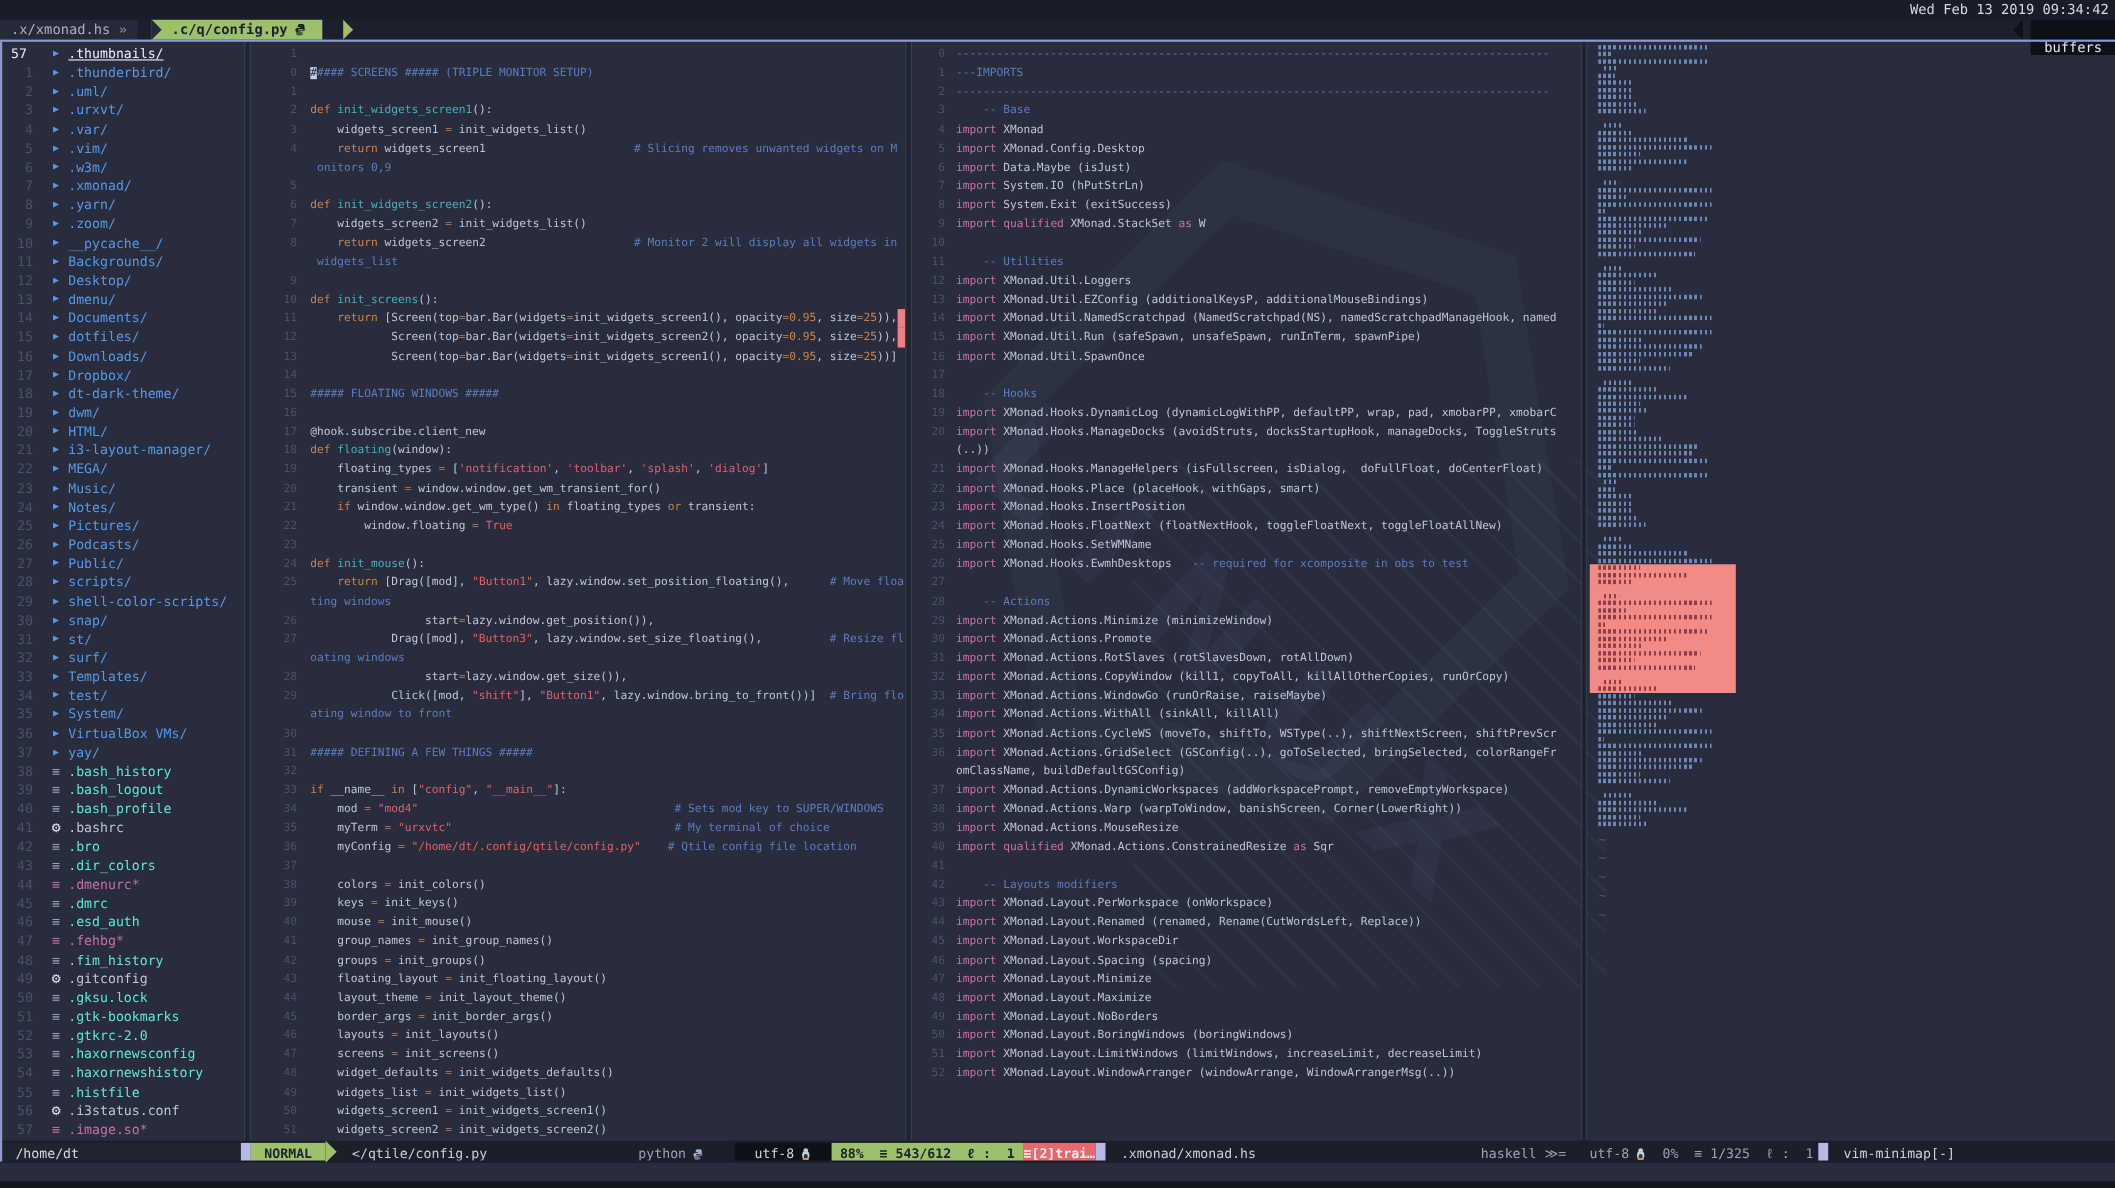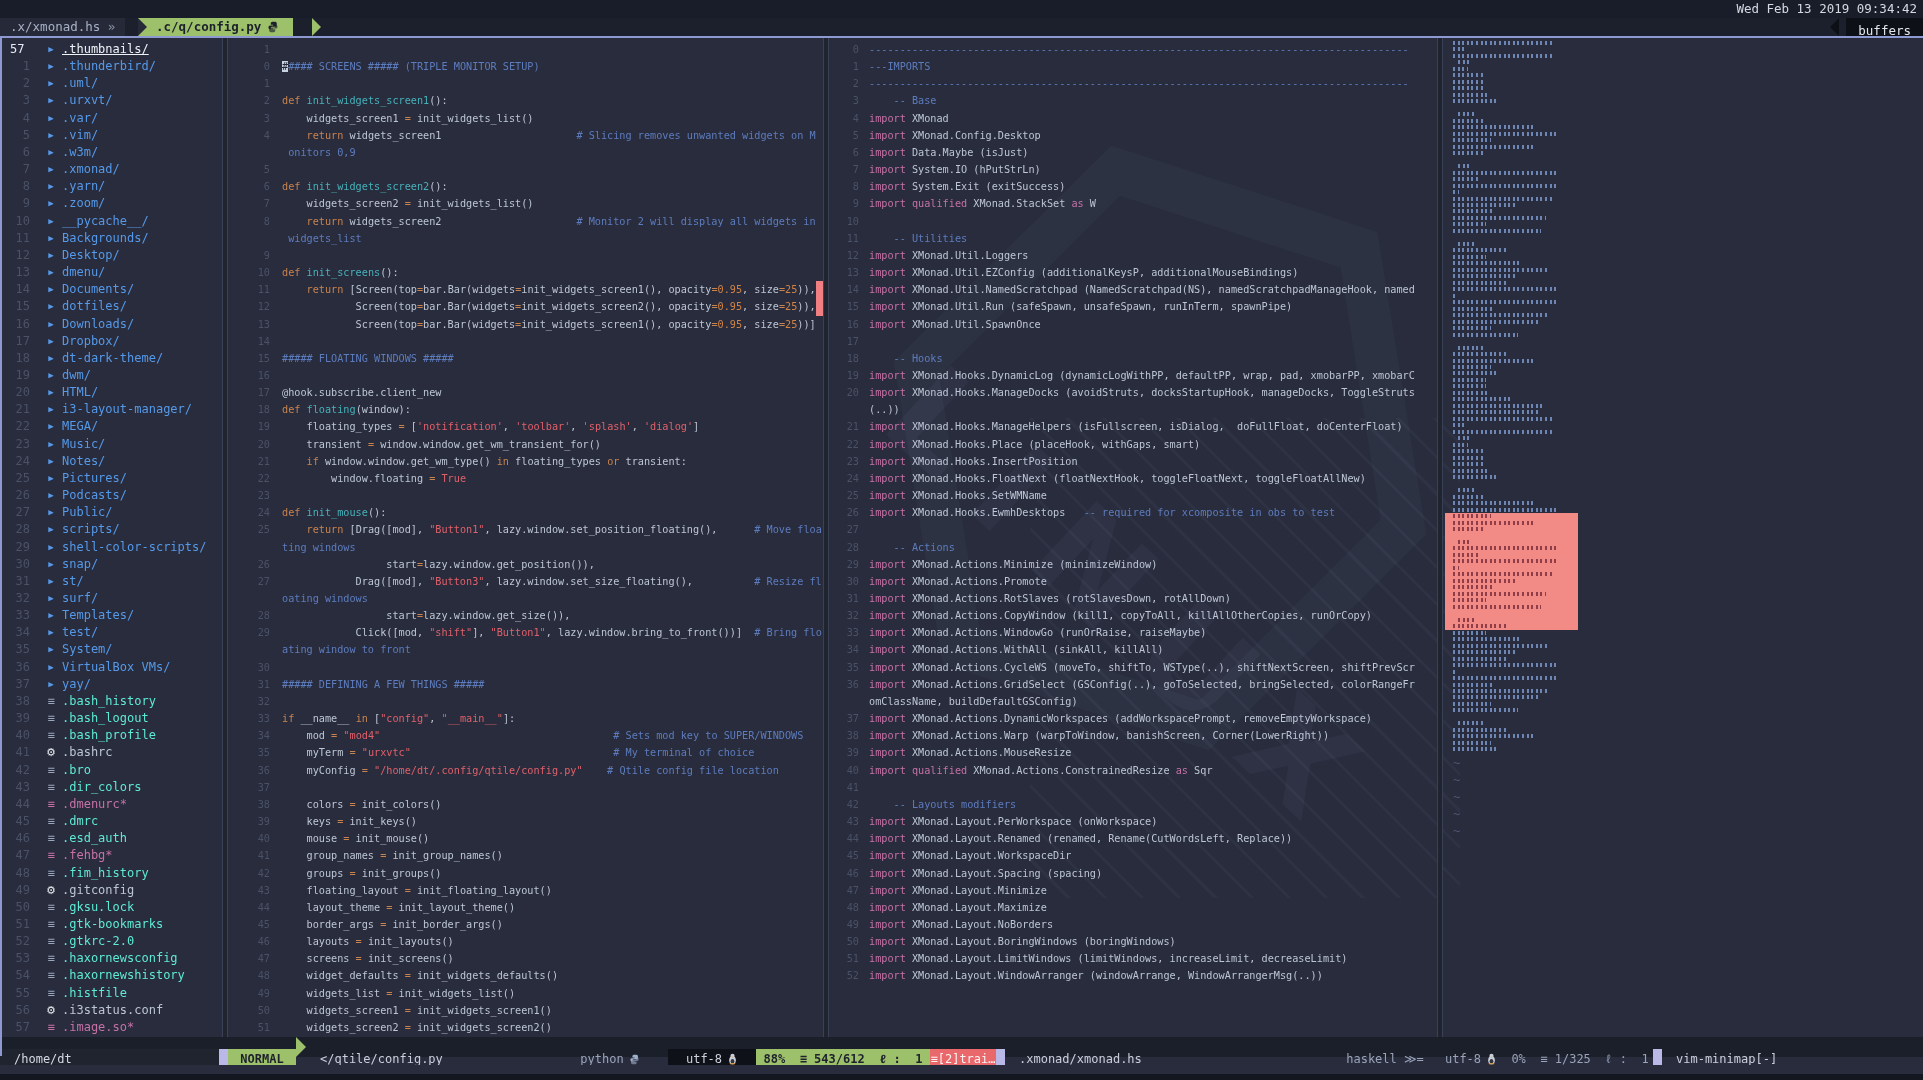--- a/index.html
+++ b/index.html
@@ -27,21 +27,21 @@
     font-size:12.5px;line-height:18px;z-index:5}
   #tab1{position:absolute;left:0;top:0;height:18px;padding:0 10px;background:#262a38;color:#a8b1c6;white-space:pre}
   #tab1 .glyph{color:#8b93a8}
   .tri{position:absolute;top:0;width:0;height:0;border-top:9px solid transparent;border-bottom:9px solid transparent}
   #tri1{left:138px;border-left:9px solid #262a38;z-index:2}
   #tab2{position:absolute;left:138px;top:0;height:18px;padding:0 14px 0 18px;background:var(--green);
     color:#1d212c;font-weight:bold;white-space:pre}
   #tab2 svg{vertical-align:-2px;margin-left:6px}
   #tri2{left:312px;border-left:9px solid var(--green)}
   #buftri{right:84px;border-top:9px solid transparent;border-bottom:9px solid transparent;border-right:9px solid #0d1017;position:absolute;width:0;height:0;top:0}
-  #bufpill{position:absolute;right:0;top:0;height:18px;padding:4px 12px;background:#0d1017;color:#e2e6ee;line-height:18px}
+  #bufpill{position:absolute;right:0;top:0;height:18px;padding:16px 12px;background:#0d1017;color:#e2e6ee;line-height:18px}
   #accent-top{position:absolute;left:0;top:36px;width:1923px;height:2px;background:var(--accent);z-index:6}
   #accent-left{position:absolute;left:0;top:38px;width:2px;height:1018px;background:var(--accent);z-index:6}
   
   #main{position:absolute;left:0;top:38px;width:1923px;height:999px;overflow:hidden}
   .wm{position:absolute;z-index:0;pointer-events:none}
   #wm-hex{left:880px;top:120px;width:560px;height:580px;transform:rotate(18deg)}
   #wm-hex:before{content:"";position:absolute;inset:0;background:rgba(170,185,215,.045);
     clip-path:polygon(25% 3%,75% 3%,100% 50%,75% 97%,25% 97%,0 50%)}
   #wm-hex:after{content:"";position:absolute;inset:48px;background:var(--bg);
     clip-path:polygon(25% 3%,75% 3%,100% 50%,75% 97%,25% 97%,0 50%)}
@@ -79,21 +79,21 @@
   .trow.exec .tlabel,.trow.exec .ticon{color:var(--pink)}
   .trow.cur .tlabel{color:#eef2f8;text-decoration:underline}
   
   .mmrow{position:absolute;height:4px;background-image:repeating-linear-gradient(90deg,#6d86b3 0 2px,transparent 2px 4.6px)}
   .mmrow.inhl{background-image:repeating-linear-gradient(90deg,#8f3d49 0 2px,transparent 2px 4.6px)}
   #mm-hl{position:absolute;left:0;top:0;background:var(--salmon)}
   .tilde{position:absolute;left:8px;color:#4d5570;font-size:12px;line-height:17px}
   
   #statusline{position:absolute;left:0;top:1037px;width:1923px;height:20px;background:var(--bg3);
     font-size:12px;line-height:20px;z-index:5}
-  .seg{position:absolute;top:12px;height:16px;white-space:pre;overflow:hidden}
+  .seg{position:absolute;top:2px;height:16px;white-space:pre;overflow:hidden}
   .seg.dark{background:var(--bg2);color:#d3d8e2}
   .seg.purple{background:var(--purple)}
   .seg.green{background:var(--green);color:#1e222d;font-weight:bold}
   .seg.black{background:#0e1118;color:#ccd2dd}
   .seg.red{background:var(--red);color:#fdf2f2}
   .seg.none{color:#c9cfdb}
   .seg.dim{color:#9aa3b8}
   .seg.al{padding-left:14px}.seg.ac{text-align:center}
   .seg svg{vertical-align:-2px;margin-left:5px}
   #sl-arrow{position:absolute;left:296px;top:0;width:0;height:0;
@@ -434,21 +434,21 @@
           <path d="M8 15c2 0 3-.8 3-2v-2H8v-1h4c1.5 0 2-1.5 2-2.5S13.5 5 12 5h-1v1.5C11 8 10 8.5 8.5 8.5H5c-1 0-2 .8-2 2V13c0 1.2 1 2 3 2h2z" fill="#9fb0c9" opacity=".6"></path>
         </svg></span>
       <span class="seg black ac" style="left: 668px; width: 88px;">utf-8<svg width="11" height="12" viewBox="0 0 16 18">
           <ellipse cx="8" cy="11" rx="5" ry="6" fill="#c9cfda"></ellipse>
           <circle cx="8" cy="4.5" r="3.2" fill="#c9cfda"></circle>
           <ellipse cx="8" cy="12.5" rx="2.8" ry="3.4" fill="#30343f"></ellipse>
           <ellipse cx="8" cy="16.2" rx="4.6" ry="1.1" fill="#d89a48"></ellipse>
           <path d="M6.6 5.6h2.8L8 7.2z" fill="#d89a48"></path>
         </svg></span>
       <span class="seg green ac" style="left: 756px; width: 174px;">88%  ≡ 543/612  ℓ :  1</span>
-      <span class="seg red ac" style="left: 930px; width: 66px;">≡[2]trai…</span>
+      <span class="seg red ac" style="left: 930px; width: 66px; font-weight: bold;">≡[2]trai…</span>
       <span class="seg purple" style="left: 996px; width: 9px;"></span>
       <span class="seg none al" style="left: 1005px; width: 330px;">.xmonad/xmonad.hs</span>
       <span class="seg none dim ac" style="left: 1335px; width: 100px;">haskell ≫=</span>
       <span class="seg none dim ac" style="left: 1435px; width: 72px;">utf-8<svg width="11" height="12" viewBox="0 0 16 18">
           <ellipse cx="8" cy="11" rx="5" ry="6" fill="#c9cfda"></ellipse>
           <circle cx="8" cy="4.5" r="3.2" fill="#c9cfda"></circle>
           <ellipse cx="8" cy="12.5" rx="2.8" ry="3.4" fill="#30343f"></ellipse>
           <ellipse cx="8" cy="16.2" rx="4.6" ry="1.1" fill="#d89a48"></ellipse>
           <path d="M6.6 5.6h2.8L8 7.2z" fill="#d89a48"></path>
         </svg></span>

